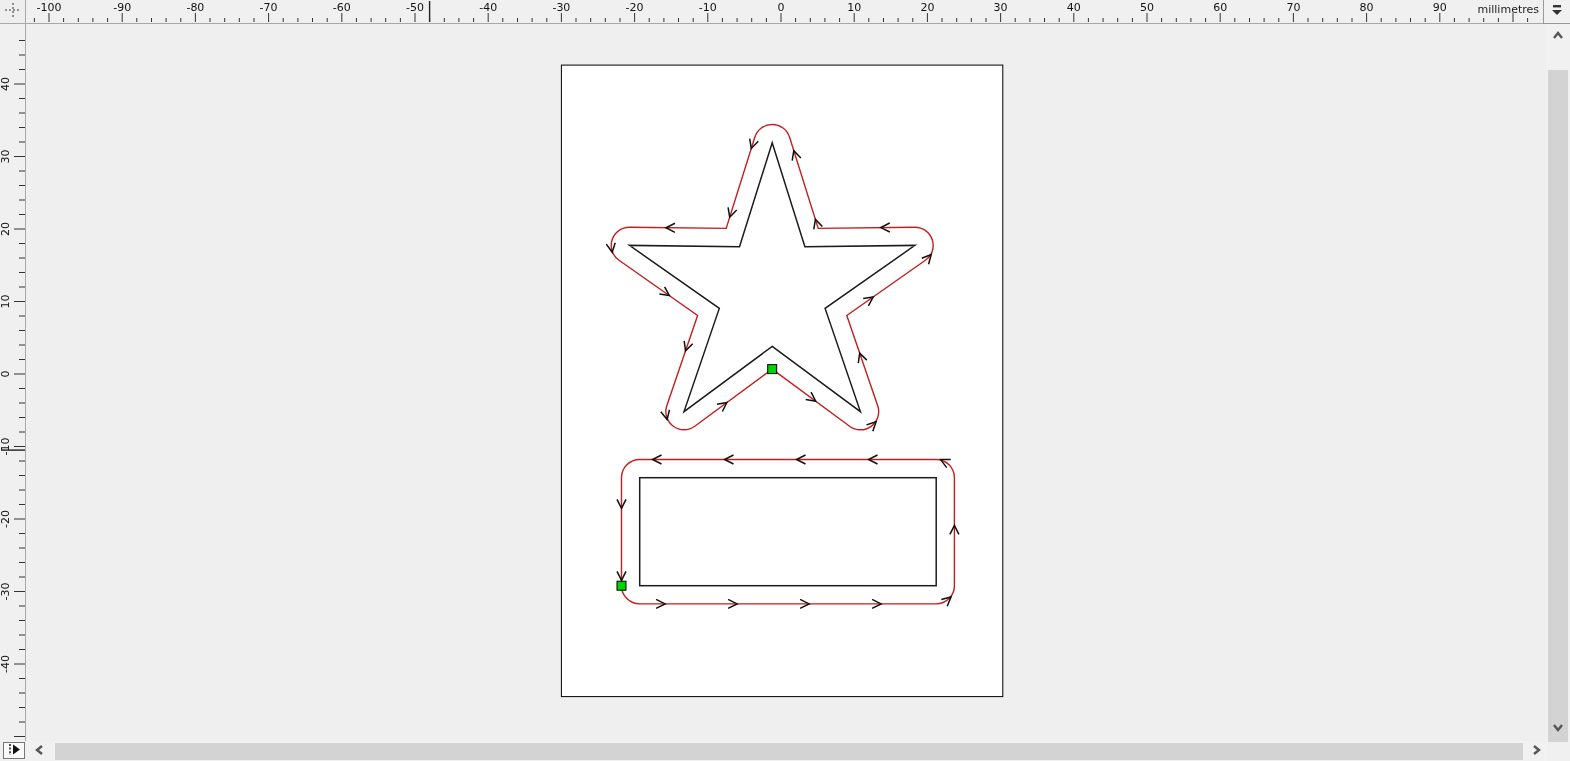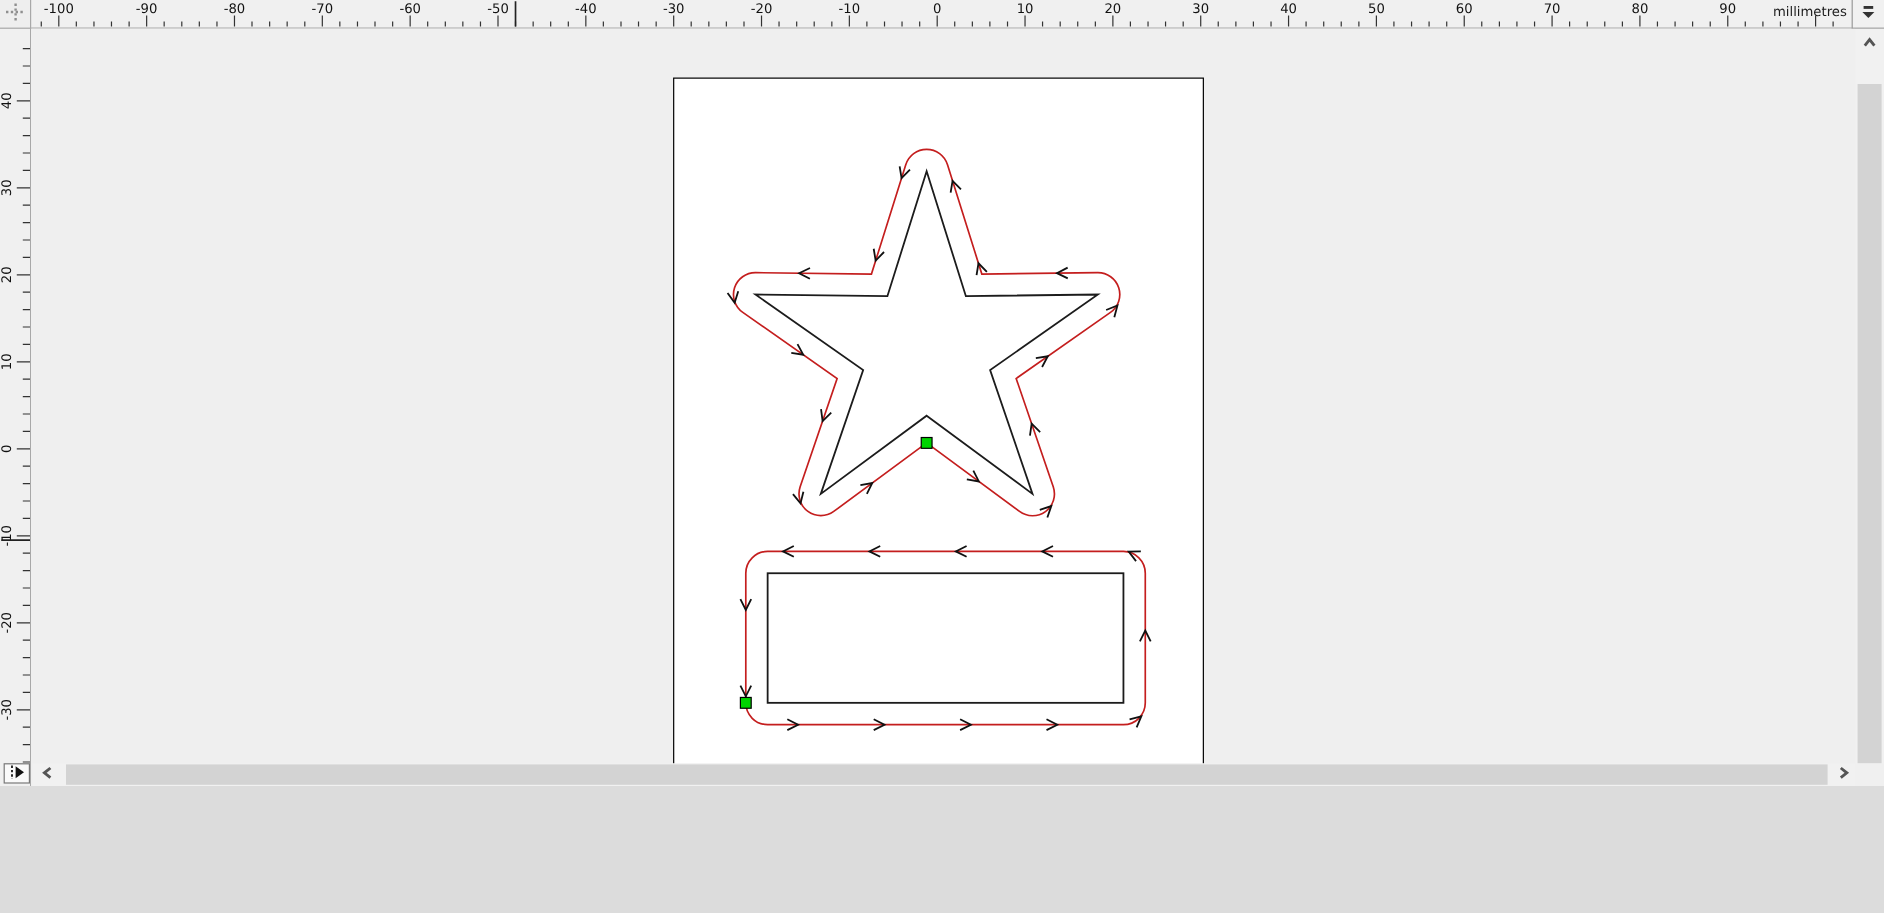--- a/index.html
+++ b/index.html
@@ -1,18 +1,18 @@
 <!DOCTYPE html>
 <html><head>
 <meta charset="utf-8">
 <style>
   html,body{margin:0;padding:0;background:#dcdcdc;}
   *{box-sizing:border-box;}
   #app{
-    position:relative;width:1570px;height:655px;overflow:hidden;
+    position:relative;width:1570px;height:761px;overflow:hidden;
     background:#f0f0f0;font-family:"DejaVu Sans",sans-serif;
   }
   
   #ruler-top{position:absolute;left:0;top:0;width:1570px;height:24px;}
   #ruler-left{position:absolute;left:0;top:24px;width:26px;height:717px;}
   #corner-box{
     position:absolute;left:0;top:0;width:26px;height:24px;
     background:#eeeeee;border-right:1px solid #a8a8a8;border-bottom:1px solid #a8a8a8;
     display:flex;align-items:center;justify-content:center;
   }

